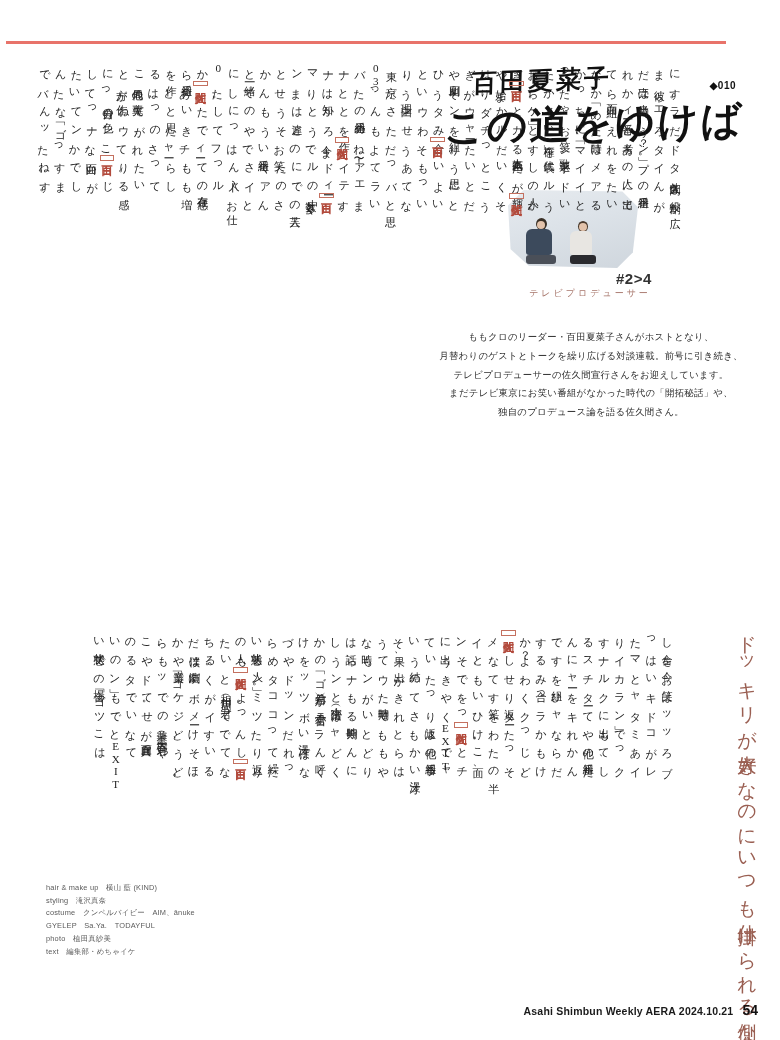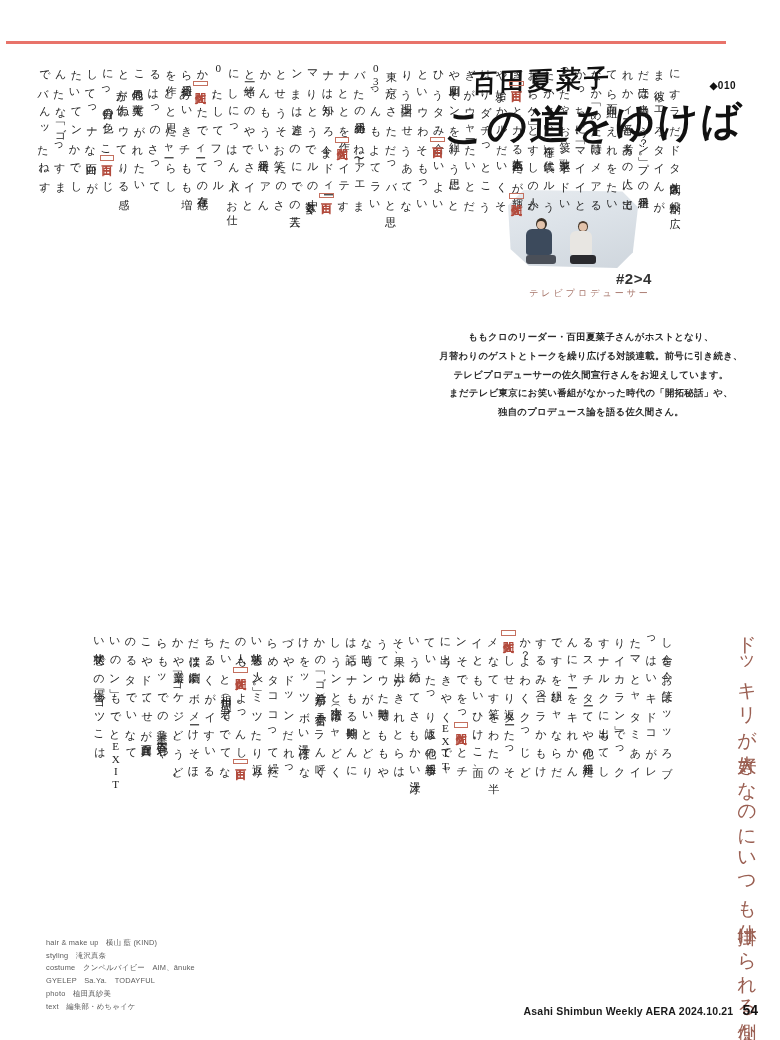--- a/index.html
+++ b/index.html
@@ -71,21 +71,20 @@
   .guest-role{
     margin-top:5px;
     font-size:9px;color:#a8776c;letter-spacing:3px;
   }
 
   
   .lead{
     position:absolute;left:418px;top:328px;width:346px;
     text-align:center;font-size:9.4px;line-height:2.0;color:#2b2b2b;
     letter-spacing:.3px;
-    font-weight:bold;
   }
   .lead div{white-space:nowrap;}
 
   
   .pullquote{
     position:absolute;right:18px;top:622px;height:268px;
     writing-mode:vertical-rl;text-orientation:upright;
     display:flex;flex-direction:row;
     font-size:19px;color:#9a5f52;letter-spacing:2px;line-height:1.55;
   }
@@ -104,21 +103,21 @@
   .body-text p{margin:0;}
   .spk{
     color:#b24a3c;font-weight:700;
     border:1px solid #c4705f;
     padding:1px 0px;margin:0 1px;
     display:inline-block;line-height:1.12;
   }
 
   
   .credits{
-    position:absolute;left:46px;top:937px;
+    position:absolute;left:46px;top:882px;
     font-family:"Liberation Sans",sans-serif;
     font-size:7.4px;line-height:1.72;color:#5a5a5a;letter-spacing:.2px;
   }
 
   
   .footer{
     position:absolute;right:22px;bottom:22px;
     display:flex;align-items:baseline;gap:9px;
     font-family:"Liberation Sans",sans-serif;
   }

